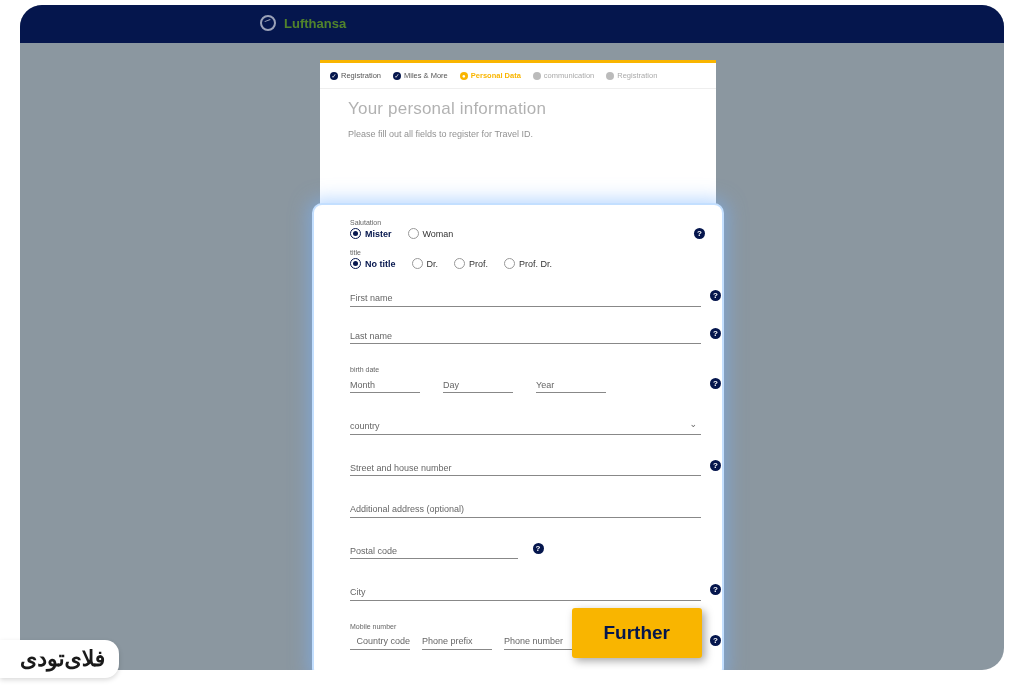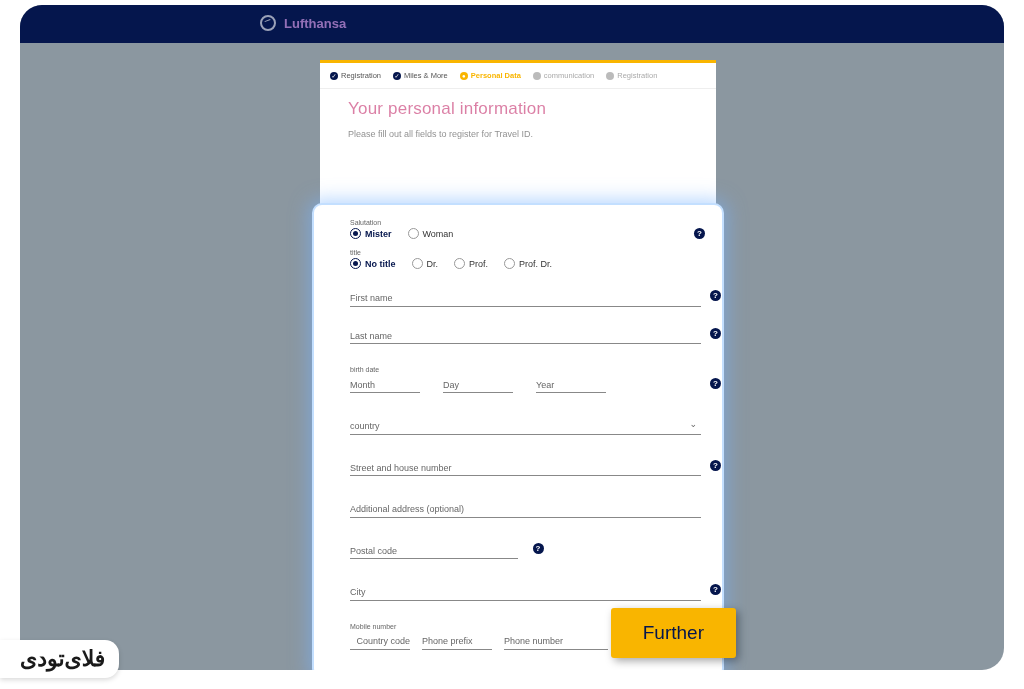--- a/index.html
+++ b/index.html
@@ -33,21 +33,21 @@
       height: 38px;
       background: #05164d;
     }
     .logo-header {
       position: absolute;
       top: 10px;
       left: 240px;
       display: flex;
       align-items: center;
       gap: 8px;
-      color: #f0abfc;
+      color: #84cc16;
       font-size: 13px;
       font-weight: bold;
       opacity: 0.6;
     }
     .logo-circle {
       width: 16px;
       height: 16px;
       border: 2px solid #fff;
       border-radius: 50%;
       position: relative;
@@ -104,21 +104,21 @@
     .step.inactive .step-icon {
       background: #bbb;
     }
     .step.inactive {
       color: #aaa;
     }
     .form-content {
       padding: 10px 28px 16px 28px;
     }
     .page-title {
-      color: #be185d;
+      color: #737373;
       font-size: 17px;
       font-weight: normal;
       margin-bottom: 10px;
       letter-spacing: 0.2px;
     }
     .subtitle {
       font-size: 9px;
       color: #333;
       margin-bottom: 14px;
     }
@@ -278,27 +278,27 @@
       border: 1px solid #05164d;
       background: transparent;
       color: #05164d;
       padding: 6px 14px;
       font-size: 9px;
       font-weight: bold;
       cursor: pointer;
     }
     .further-btn {
       position: absolute;
-      right: 268px;
+      right: 302px;
       bottom: 12px;
       background: #f9b500;
       color: #05164d;
       padding: 14px 32px;
       font-size: 19px;
-      font-weight: normal;
+      font-weight: bold;
       box-shadow: 3px 3px 8px rgba(0,0,0,0.35);
       border-radius: 3px;
       z-index: 100;
       cursor: pointer;
     }
     .watermark {
       position: absolute;
       bottom: 11px;
       left: 0;
       background: #fff;

